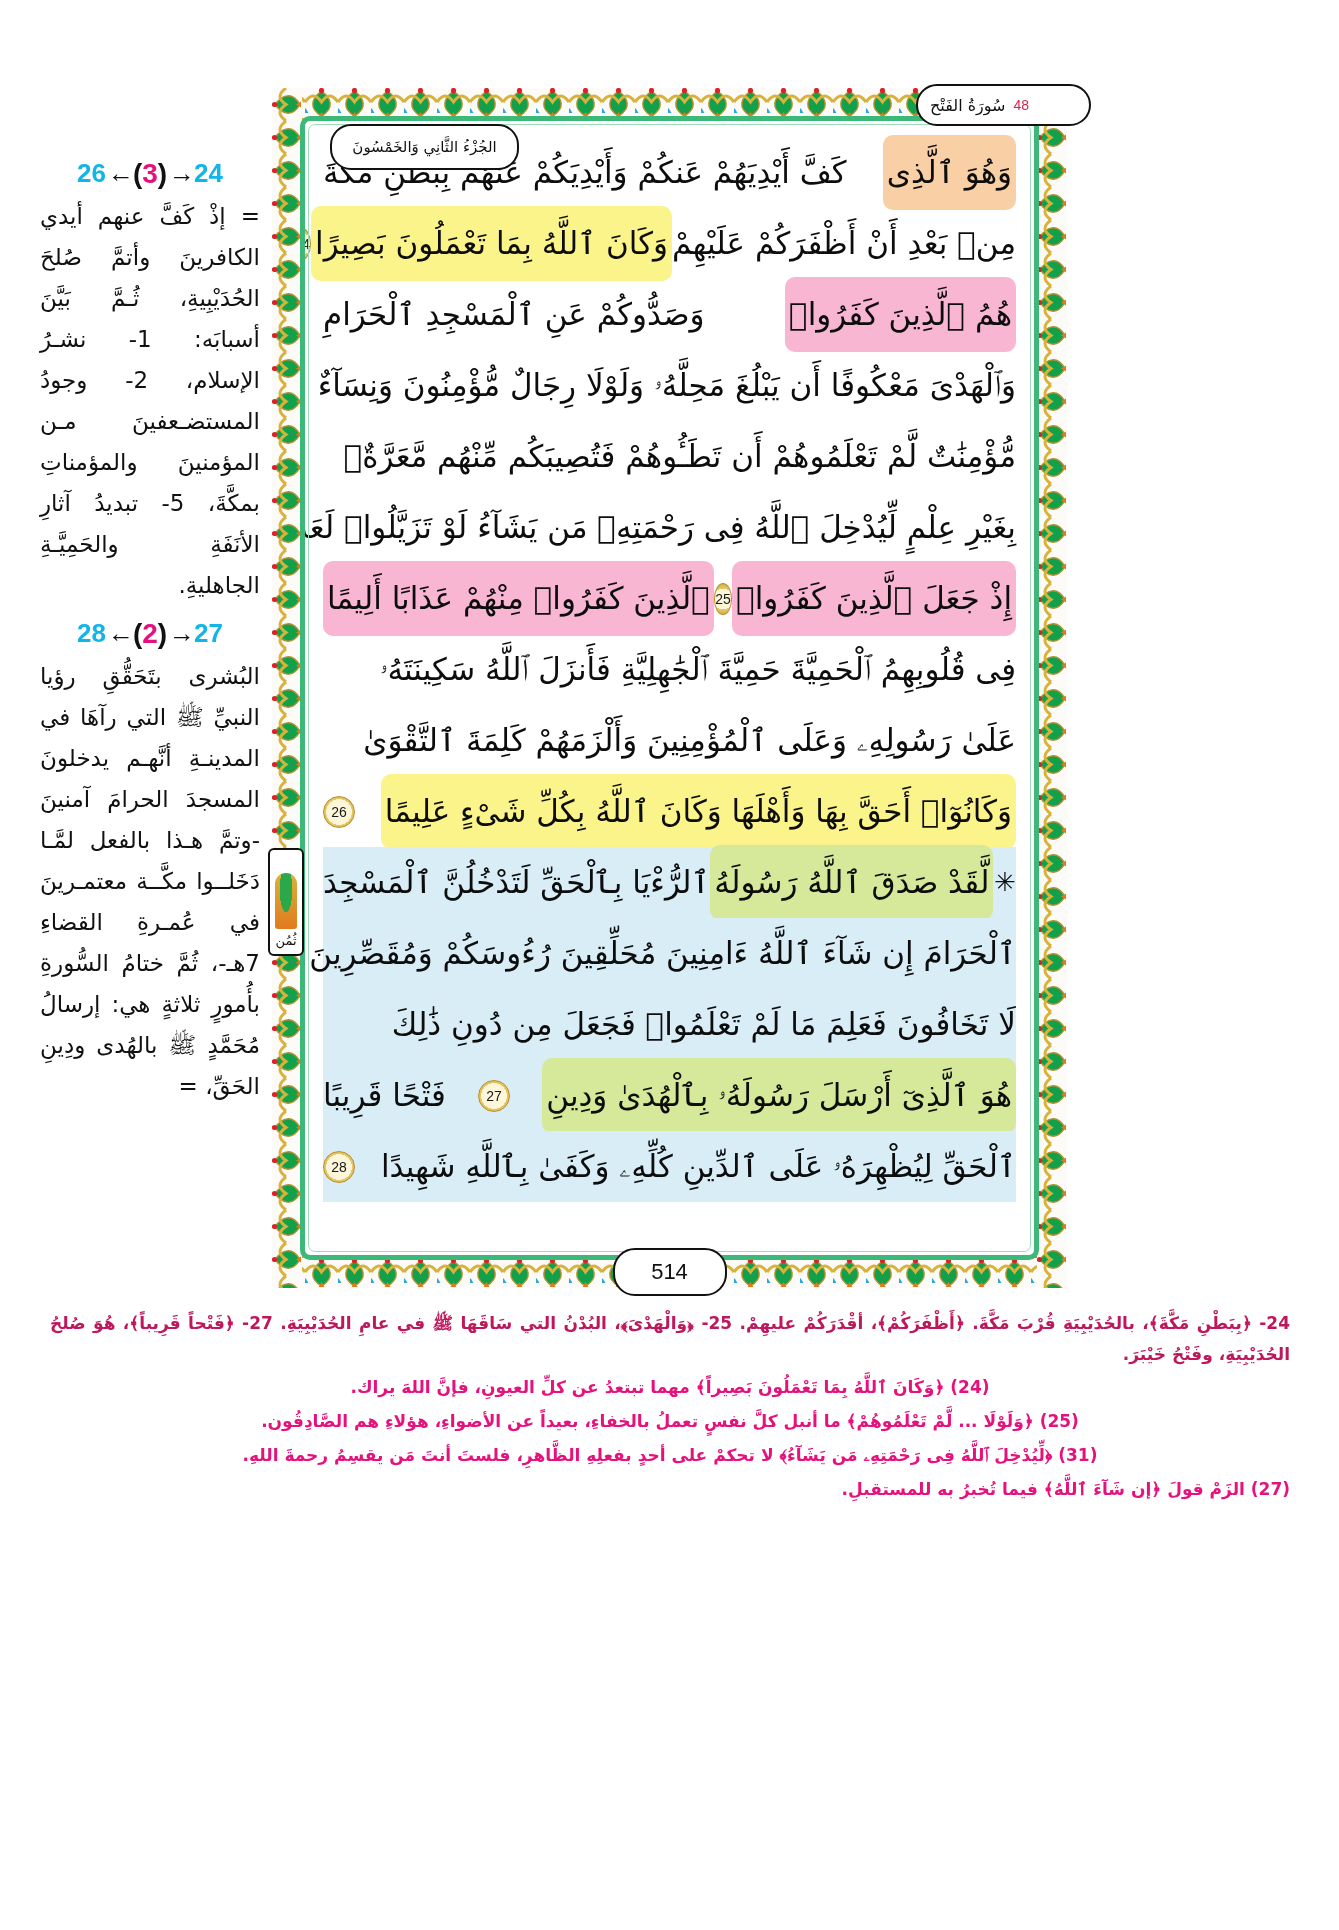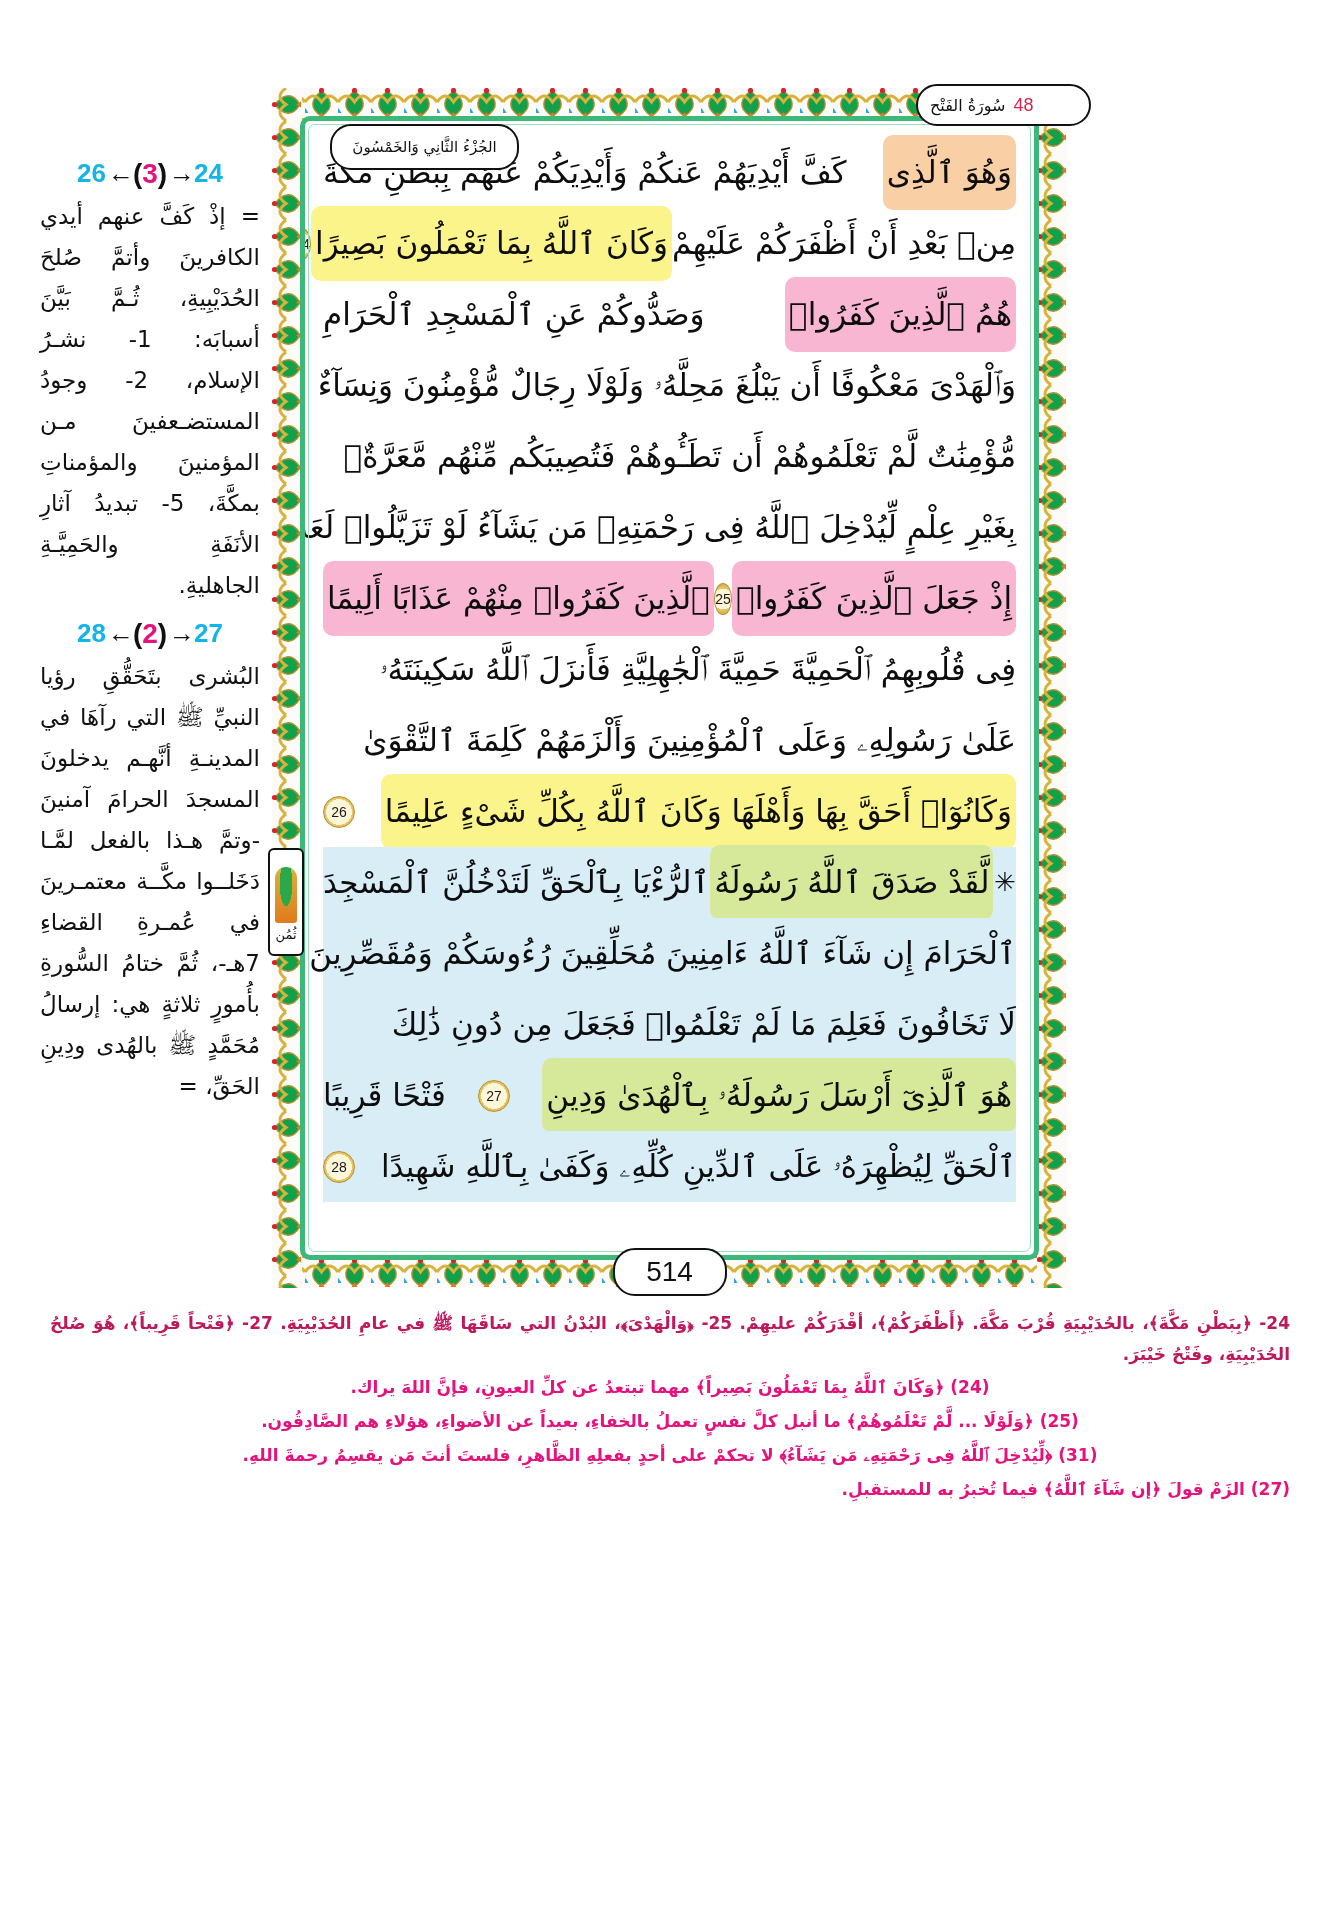--- a/index.html
+++ b/index.html
@@ -123,47 +123,47 @@
     width:175px;height:42px;
     background:#fff;
     border:2px solid #111;
     border-radius:21px;
     display:flex;align-items:center;justify-content:flex-end;
     gap:8px;padding:0 12px;
     box-sizing:border-box;
     font-size:16px;color:#111;direction:rtl;
     z-index:6;
   }
-  .surah-tag .num{color:#d3254e;font-size:18px;font-family:"Liberation Sans",sans-serif;}
+  .surah-tag .num{color:#d3254e;font-size:14px;font-family:"Liberation Sans",sans-serif;}
 
   
   .pagenum{
     position:absolute;
     left:50%;transform:translateX(-50%);
     top:1248px;
     width:110px;height:44px;
     background:#fff;
     border:2px solid #111;
     border-radius:22px;
     display:flex;align-items:center;justify-content:center;
-    font-size:28px;color:#111;
+    font-size:22px;color:#111;
     font-family:"Liberation Sans",sans-serif;
     z-index:6;
   }
 
   
   .thumn{
     position:absolute;
     left:268px;top:848px;
     width:36px;height:108px;
     background:#fff;
     border:2px solid #111;
     border-radius:6px;
     display:flex;flex-direction:column;align-items:center;justify-content:flex-end;
-    padding-bottom:12px;box-sizing:border-box;
+    padding-bottom:6px;box-sizing:border-box;
     z-index:7;
     font-size:13px;color:#111;
   }
   .thumn .deco{
     width:22px;height:56px;margin-bottom:4px;
     background:
       radial-gradient(ellipse at 50% 30%, #2aa84a 0 40%, transparent 41%),
       linear-gradient(#d9b23c,#e07b1e);
     border-radius:11px 11px 3px 3px;
   }

